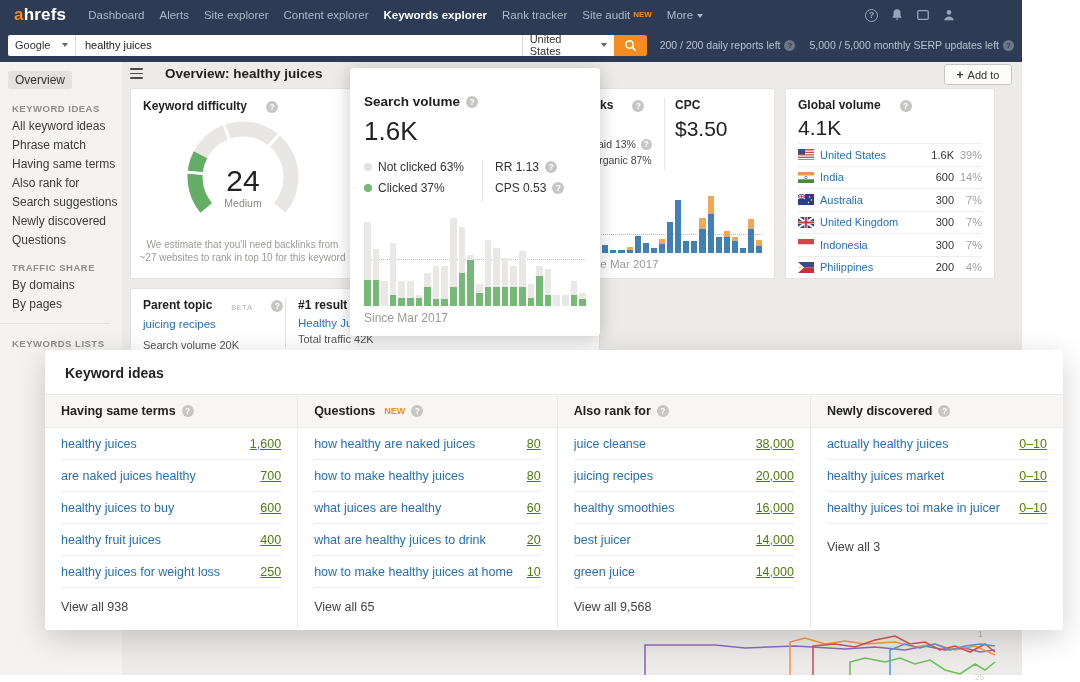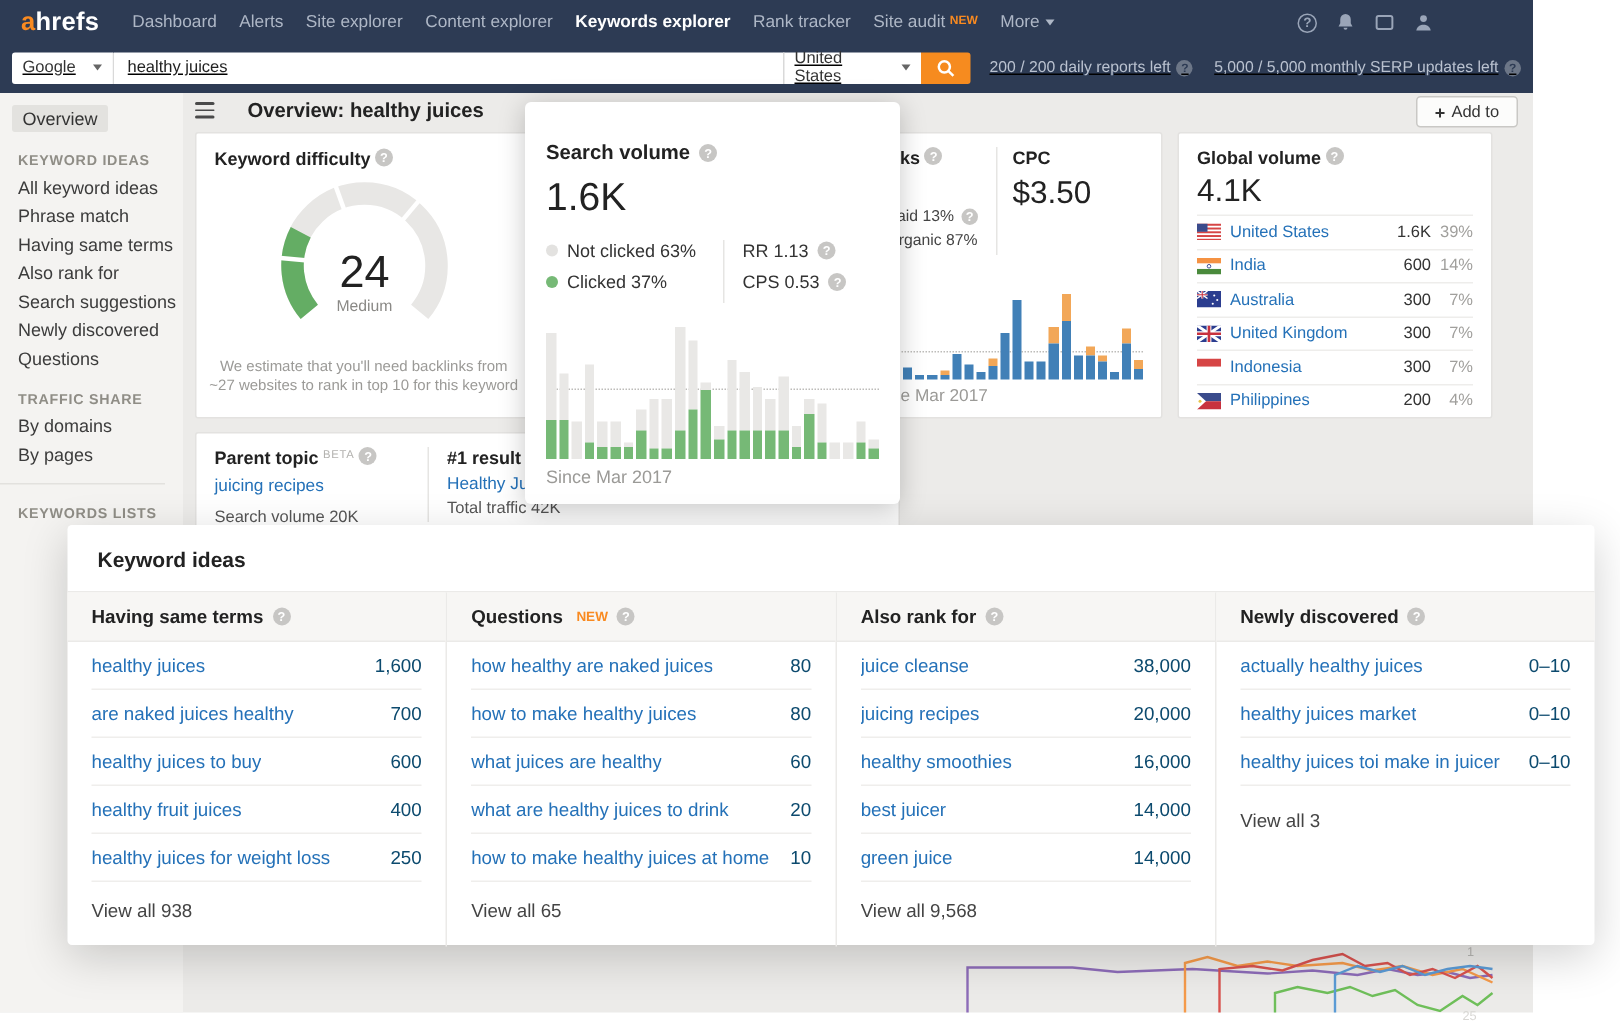--- a/index.html
+++ b/index.html
@@ -13,21 +13,21 @@
   .logo .a { color:#f98a20; } .logo .rest { color:#fff; }
   .nav-menu { display:flex; align-items:center; gap:15px;text-align:right; }
   .nav-item { font-size:11.5px; color:#aeb7c6; cursor:pointer; white-space:nowrap; }
   .nav-item.active { color:#fff; font-weight:bold; }
   .badge-new { color:#f98a20; font-size:8px; font-weight:bold; margin-left:3px; vertical-align:2px; }
   .caret { display:inline-block; width:0; height:0; border-left:3.5px solid transparent; border-right:3.5px solid transparent; border-top:4px solid #aeb7c6; margin-left:4px; vertical-align:1px; }
   .nav-icons { position:absolute; right:66px; top:8px; display:flex; gap:12px; align-items:center; }
   .nav-ic { width:14px; height:14px; color:#9aa5b8; }
   .help-nav { width:13px; height:13px; border-radius:50%; border:1.2px solid #9aa5b8; color:#9aa5b8; font-size:9px; font-weight:bold; text-align:center; line-height:11px; }
 
-  .nav-row2 { display:flex; align-items:center; height:32px; padding:0 8px; position:relative; top:-1px;text-decoration:underline; }
+  .nav-row2 { display:flex; align-items:center; height:32px; padding:0 8px; position:relative; top:-1px; }
   .sel { background:#fff; height:21px; display:flex; align-items:center; font-size:11px; color:#333; padding:0 7px; cursor:pointer; }
   .sel .caret { border-top-color:#666; margin-left:6px; }
   .sel-engine { border-radius:2px 0 0 2px; width:68px; justify-content:space-between; border-right:1px solid #d9d9d9; }
   .search-input { height:21px; border:none; outline:none; flex:1; font-size:11px; color:#222; padding:0 9px; font-family:inherit; }
   .sel-country { width:92px; justify-content:space-between; border-left:1px solid #d9d9d9; }
   .search-btn { width:33px; height:21px; background:#f68b1f; border:none; border-radius:0 2px 2px 0; cursor:pointer; display:flex; align-items:center; justify-content:center; }
   .quota { display:flex; align-items:center; gap:14px; margin-left:13px; font-size:10.5px; color:#bac2d0; }
   .quota .item { display:flex; align-items:center; gap:4px; }
   .help-q { width:11px; height:11px; border-radius:50%; background:rgba(255,255,255,.3); color:#2d3b54; font-size:8px; font-weight:bold; text-align:center; line-height:11px; }
 
@@ -41,21 +41,21 @@
   
   .c-head { position:absolute; left:130px; top:66px; display:flex; align-items:center; gap:22px; }
   .burger { width:13px; display:flex; flex-direction:column; gap:2.5px; cursor:pointer; }
   .burger i { height:1.8px; background:#4a4a4a; border-radius:1px; }
   .c-title { font-size:13.5px; font-weight:bold; color:#222; }
   .addto { position:absolute; left:944px; top:64px; width:68px; height:21px; background:#fcfcfb; border:1px solid #c9c8c5; border-radius:3px; font-size:11px; color:#333; display:flex; align-items:center; justify-content:center; gap:4px; cursor:pointer; }
   .addto b { font-weight:bold; font-size:12px; }
 
   
   .card { position:absolute; background:#fff; border:1px solid #e3e2e0; border-radius:2px; }
-  .card-title { font-size:12px; font-weight:bold; color:#222; display:flex; align-items:flex-start; gap:3px; }
+  .card-title { font-size:12px; font-weight:bold; color:#222; display:flex; align-items:flex-end; gap:19px; }
   .help { display:inline-block; width:12px; height:12px; border-radius:50%; background:#c7c6c4; color:#fff; font-size:8.5px; font-weight:bold; text-align:center; line-height:12px; flex:none; cursor:help; }
   .help::before { content:"?"; }
 
   .kd-card { left:130px; top:88px; width:225px; height:191px; padding:10px 12px; }
   .kd-caption { position:absolute; bottom:14px; left:0; right:0; text-align:center; font-size:10px; color:#9b9a97; line-height:13px; }
   .kd-gauge { position:absolute; left:50%; top:26px; transform:translateX(-50%); }
 
   .clicks-card { left:565px; top:88px; width:210px; height:191px; padding:9px 12px; }
   .cc-cols { display:flex; }
   .cc-left { width:86px; }
@@ -103,21 +103,21 @@
 
   
   .panel { position:absolute; left:45px; top:350px; width:1018px; height:280px; background:#fff; border-radius:3px; box-shadow:0 8px 30px rgba(0,0,0,.18); z-index:30; }
   .panel-title { font-size:14px; font-weight:bold; color:#222; padding:15px 20px 13px; }
   .panel-cols { display:flex; border-top:1px solid #ebeae8; height:calc(100% - 43px); }
   .pcol { flex:1; border-right:1px solid #ebeae8; display:flex; flex-direction:column; }
   .pcol:last-child { border-right:none; }
   .pcol-head { background:#f7f6f4; border-bottom:1px solid #ebeae8; padding:9px 16px; font-size:12.5px; font-weight:bold; color:#222; display:flex; align-items:center; gap:6px; }
   .krow { display:flex; justify-content:space-between; align-items:center; height:32px; margin:0 16px; border-bottom:1px solid #efeeec; font-size:12.5px; }
   .krow .kw { color:#2471b8; cursor:pointer; white-space:nowrap; overflow:hidden; }
-  .krow .kv { color:#0c4a6e; margin-left:14px; }
+  .krow .kv { color:#4d7c0f; margin-left:14px;text-decoration:underline; }
   .viewall { font-size:12.5px; color:#444; margin:12px 16px; cursor:pointer; }
 
   
   .serp { position:absolute; left:595px; top:600px; width:410px; height:75px; }
   .serp-axis1 { position:absolute; left:978px; top:629px; font-size:8.5px; color:#b6b5b2; }
   .serp-axis2 { position:absolute; left:975px; top:672px; font-size:8.5px; color:#d8d7d4; }
 </style>
 </head>
 <body>
 

